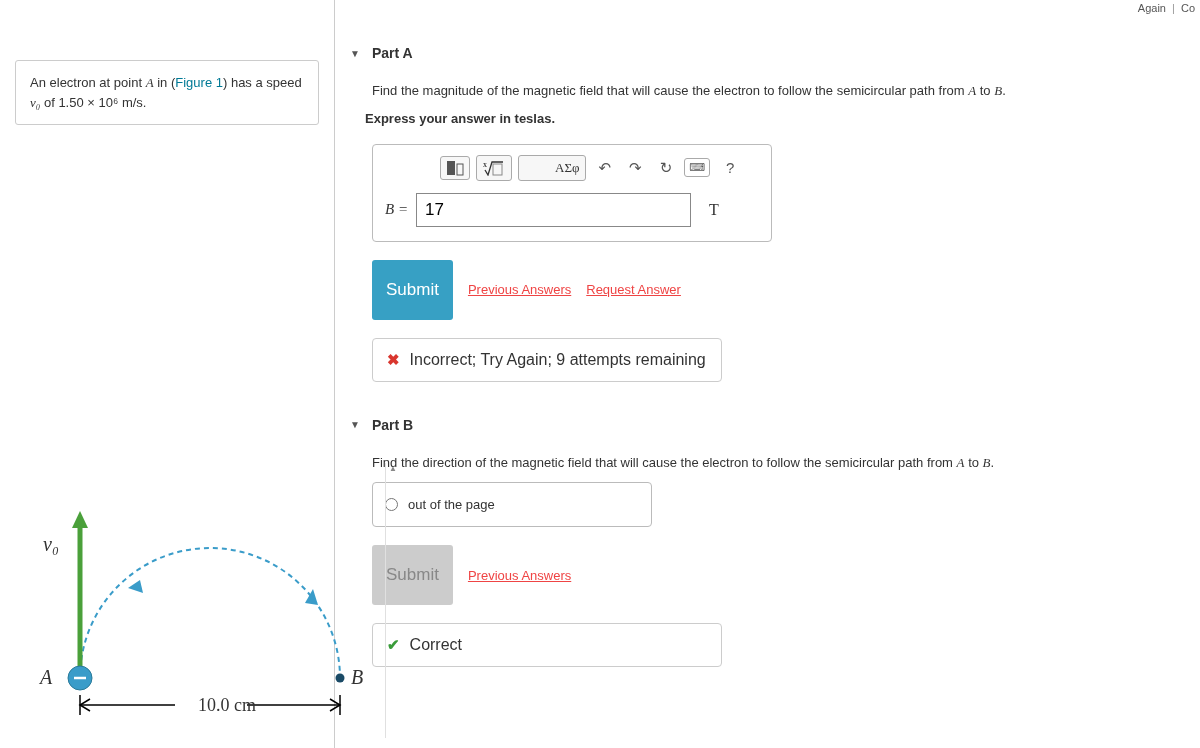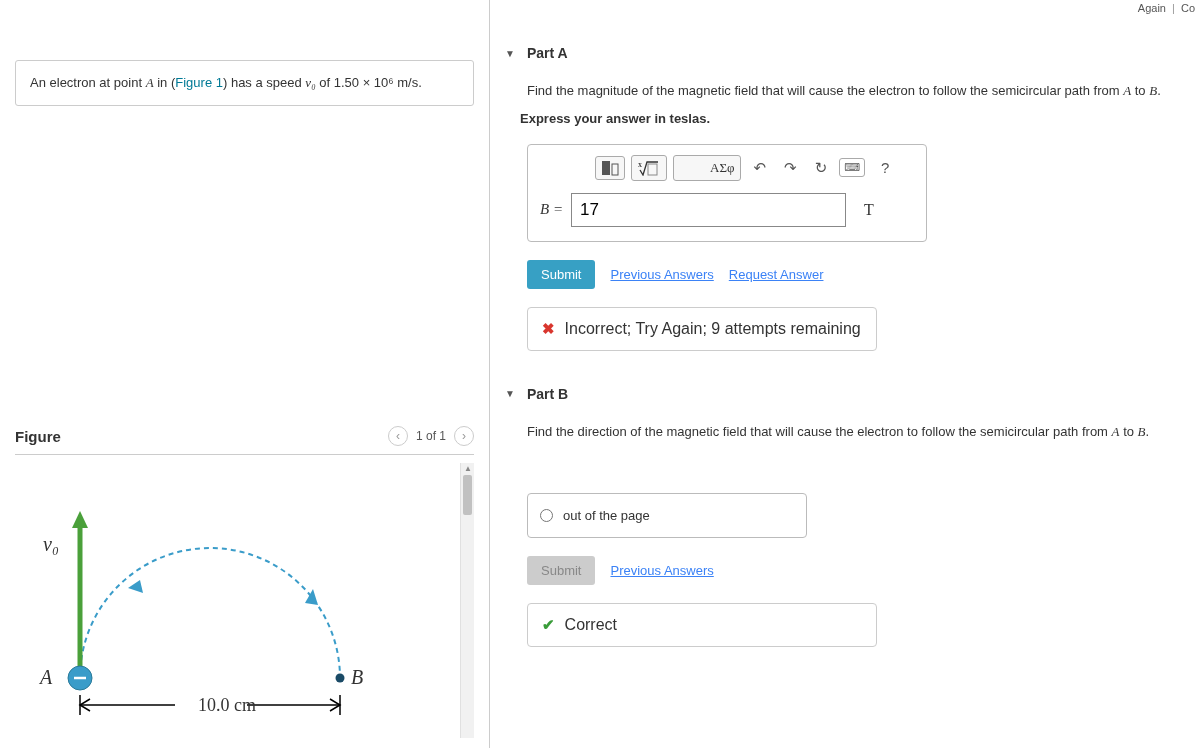--- a/index.html
+++ b/index.html
@@ -1,18 +1,18 @@
 <!DOCTYPE html>
 <html><head>
 <meta charset="utf-8">
 <style>
 * { box-sizing: border-box; margin: 0; padding: 0; }
 body { font-family: Arial, sans-serif; font-size: 13px; color: #333; background: #fff; }
 .container { display: flex; width: 1200px; height: 748px; }
-.left-panel { width: 490px; border-right: 1px solid #ccc; display: flex; flex-direction: column; padding-top: 10px; }
+.left-panel { width: 335px; border-right: 1px solid #ccc; display: flex; flex-direction: column; padding-top: 10px; }
 .right-panel { flex: 1; padding: 0 15px; overflow-y: auto; }
 .top-links { position: absolute; top: 2px; right: 5px; font-size: 11px; color: #555; }
 .top-links a { color: #555; }
 .sep { color: #999; margin: 0 3px; }
 
 .problem-box { border: 1px solid #ccc; border-radius: 3px; padding: 12px 14px; margin: 50px 15px 0 15px; font-size: 13px; line-height: 1.5; }
 .problem-box .figref { color: #007a96; cursor: pointer; }
 
 .figure-section { margin-top: auto; padding: 0 15px 10px; }
 .figure-header { display: flex; justify-content: space-between; align-items: center; padding: 8px 0; border-bottom: 1px solid #ccc; margin-bottom: 8px; }
@@ -34,30 +34,30 @@
 .answer-box { margin-left: 22px; border: 1px solid #bbb; border-radius: 4px; padding: 10px 12px 14px; display: inline-block; min-width: 400px; }
 .toolbar { display: flex; gap: 6px; align-items: center; margin-bottom: 12px; margin-left: 55px; }
 .tool-btn { border: 1px solid #aaa; border-radius: 3px; padding: 4px 6px; background: #f7f7f7; cursor: pointer; font-size: 13px; display: flex; align-items: center; }
 .tool-btn.plain { border: none; background: none; font-size: 15px; color: #555; }
 .input-row { display: flex; align-items: center; gap: 8px; }
 .eq-label { font-style: italic; font-family: 'Times New Roman', serif; font-size: 15px; }
 .answer-input { border: 1px solid #888; padding: 6px 8px; font-size: 17px; width: 275px; height: 34px; }
 .unit-label { font-family: 'Times New Roman', serif; font-size: 16px; margin-left: 10px; }
 
 .submit-row { margin: 18px 0 0 22px; display: flex; align-items: center; gap: 15px; }
-.submit-btn { background: #37a0c4; color: #fff; border: none; padding: 7px 14px; border-radius: 3px; font-size: 13px; cursor: pointer; }
+.submit-btn { background: #37a0c4; color: #fff; border: none; padding: 20px 14px; border-radius: 3px; font-size: 17px; cursor: pointer; }
 .submit-btn:disabled { background: #ccc; color: #888; cursor: default; }
-.link { color: #3b82f6; text-decoration: underline; cursor: pointer; font-size: 13px; }
+.link { color: #ef4444; text-decoration: underline; cursor: pointer; font-size: 13px; }
 
 .feedback-box { margin: 18px 0 0 22px; border: 1px solid #ccc; border-radius: 4px; padding: 12px 14px; display: inline-flex; align-items: center; gap: 10px; min-width: 350px; }
 .x-icon { color: #d9362e; font-weight: bold; font-size: 15px; }
 .check-icon { color: #3a9c3a; font-weight: bold; font-size: 15px; }
 .feedback-text { font-weight: normal; font-size: 16px; }
 
-.radio-group { margin-left: 22px; border: 1px solid #bbb; border-radius: 4px; padding: 8px 12px; display: inline-block; min-width: 280px; margin-top: 42px; }
+.radio-group { margin-left: 22px; border: 1px solid #bbb; border-radius: 4px; padding: 8px 12px; display: inline-block; min-width: 280px; }
 .radio-item { display: flex; align-items: center; gap: 10px; padding: 6px 0; }
 
 
 .diagram { position: relative; width: 360px; height: 260px; }
 .diagram-label { position: absolute; font-family: 'Times New Roman', serif; font-style: italic; font-size: 20px; }
 .dim-label { position: absolute; font-family: 'Times New Roman', serif; font-size: 18px; margin-left: 20px; }
 </style>
 </head>
 <body>
 
@@ -68,28 +68,20 @@
 </div>
 
 <div class="container">
 
   <div class="left-panel">
     <div class="problem-box">
       <span>An electron at point </span><i style="font-family:'Times New Roman'">A</i><span> in (</span><span class="figref">Figure 1</span><span>) has a speed </span><i style="font-family:'Times New Roman'">v₀</i><span> of </span><span>1.50 × 10⁶ m/s</span><span>.</span>
     </div>
 
     <div class="figure-section">
-      <div class="figure-header">
-        <div class="figure-title">Figure</div>
-        <div class="figure-nav">
-          <span class="nav-btn">‹</span>
-          <span>1 of 1</span>
-          <span class="nav-btn">›</span>
-        </div>
-      </div>
       <div class="figure-viewport">
         <div class="figure-content">
           <div class="diagram">
             <svg width="360" height="260">
 
               <path d="M 55 205 A 130 130 0 0 1 315 205" fill="none" stroke="#3a9cc9" stroke-width="2" stroke-dasharray="5,4"></path>
 
               <polygon points="115,107 103,115 118,120" fill="#3a9cc9"></polygon>
               <polygon points="280,130 288,116 293,132" fill="#3a9cc9"></polygon>
 

